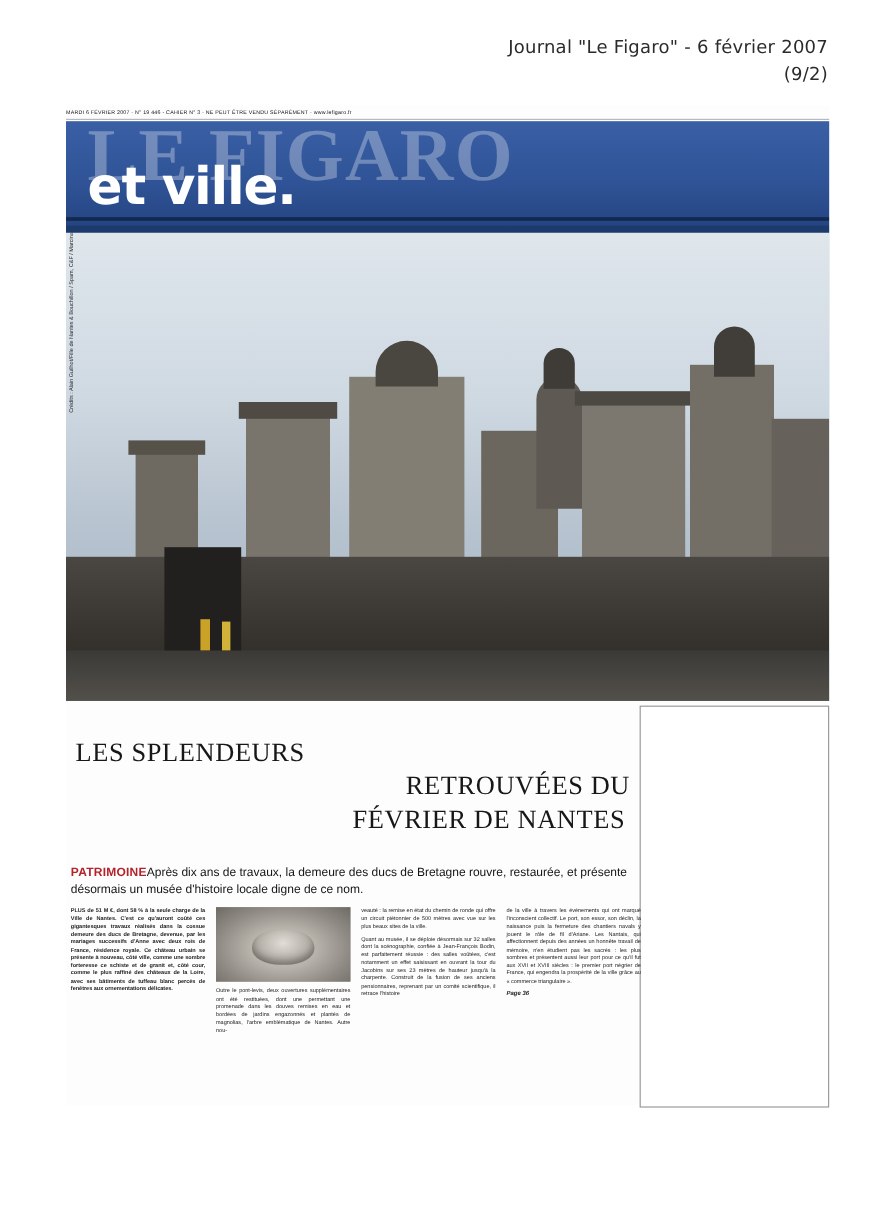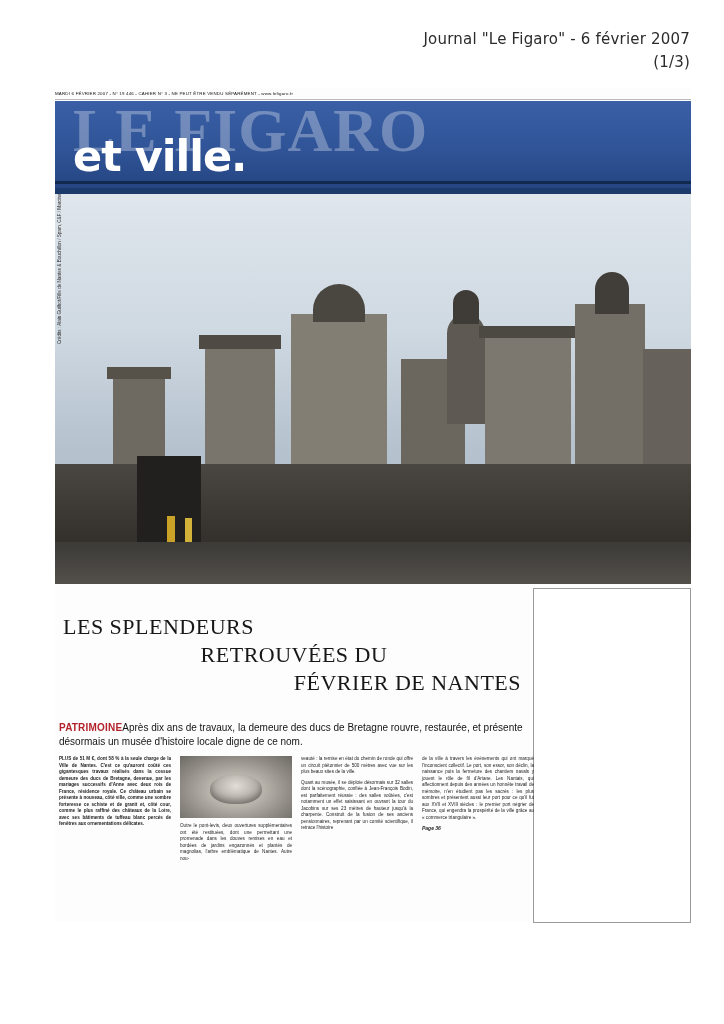--- a/index.html
+++ b/index.html
@@ -170,21 +170,21 @@
     width: 466px;
     font-family: "Liberation Serif", serif;
     font-size: 22px;
     line-height: 1.28;
     letter-spacing: 0.5px;
     color: #171717;
     text-align: center;
   }
   .headline .l1, .headline .l2, .headline .l3 { display:block; }
   .headline .l1 { text-align: left; padding-left: 4px;}
-  .headline .l2 { text-align: center; padding-left: 4px;}
+  .headline .l2 { text-align: right; padding-left: 4px;}
   .headline .l3 { text-align: right; padding-right: 4px;}
 
   
   .ad-box {
     position: absolute;
     left: 478px;
     top: 500px;
     width: 156px;
     height: 333px;
     border: 0.8px solid #9b9b9b;
@@ -254,21 +254,21 @@
     border-radius: 50% 50% 45% 45%;
     background: radial-gradient(ellipse at 50% 40%, #e2ded7 0%, #b5b0a8 55%, #7f7b74 100%);
     box-shadow: inset 0 -4px 6px rgba(0,0,0,0.25);
   }
 </style>
 </head>
 <body>
 
 <div class="page-caption">
   <div>Journal "Le Figaro" - 6 février 2007</div>
-  <div>(1/3)</div>
+  <div>(9/2)</div>
 </div>
 
 <div class="clipping">
 
   <div class="dateline">MARDI 6 FÉVRIER 2007 - N° 19 446 - CAHIER N° 3 - NE PEUT ÊTRE VENDU SÉPARÉMENT - www.lefigaro.fr</div>
 
   <div class="masthead">
     <div class="figaro">LE FIGARO</div>
     <div class="etvous">et ville.</div>
     <div class="rule"></div>

